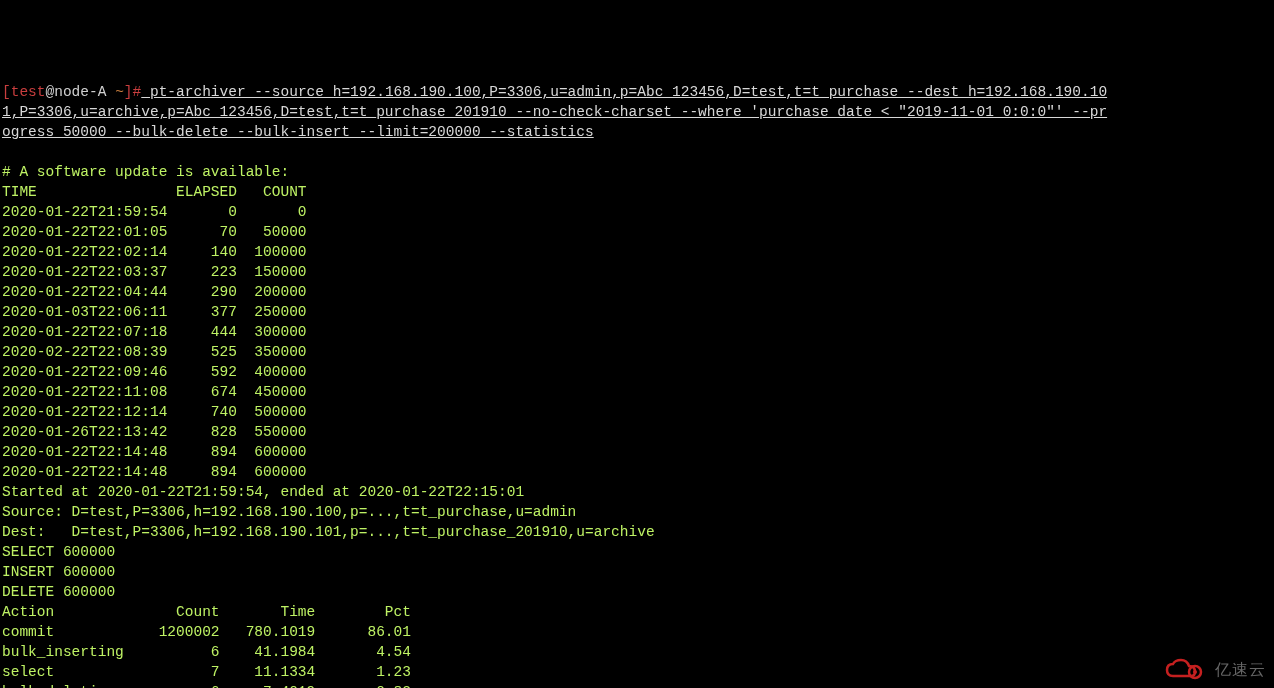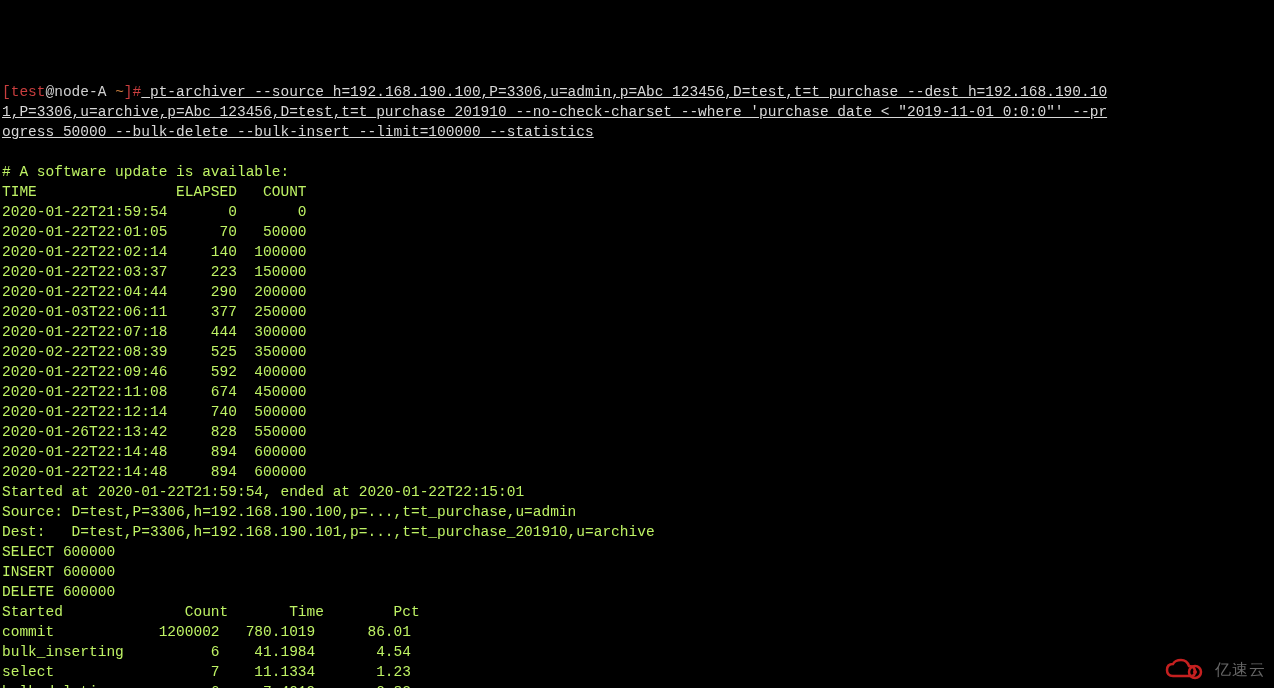--- a/index.html
+++ b/index.html
@@ -47,21 +47,21 @@
       letter-spacing: 1px;
     }
   </style>
 </head>
 <body>
 
 
 
 <div><span><span class="prompt-user">[</span><span class="prompt-user">test</span><span class="prompt-at">@</span><span class="prompt-at">node-A</span><span class="prompt-tilde"> </span><span class="prompt-tilde">~</span><span class="prompt-user">]#</span></span><span class="cmd"> pt-archiver --source h=192.168.190.100,P=3306,u=admin,p=Abc_123456,D=test,t=t_purchase --dest h=192.168.190.10</span>
 <span class="cmd">1,P=3306,u=archive,p=Abc_123456,D=test,t=t_purchase_201910 --no-check-charset --where 'purchase_date &lt; "2019-11-01 0:0:0"' --pr</span>
-<span class="cmd">ogress 50000 --bulk-delete --bulk-insert --limit=100000 --statistics</span>
+<span class="cmd">ogress 50000 --bulk-delete --bulk-insert --limit=200000 --statistics</span>
 <span> </span>
 <span class="output"># A software update is available:</span>
 <span class="output">TIME                ELAPSED   COUNT</span>
 <span class="output">2020-01-22T21:59:54       0       0</span>
 <span class="output">2020-01-22T22:01:05      70   50000</span>
 <span class="output">2020-01-22T22:02:14     140  100000</span>
 <span class="output">2020-01-22T22:03:37     223  150000</span>
 <span class="output">2020-01-22T22:04:44     290  200000</span>
 <span class="output">2020-01-03T22:06:11     377  250000</span>
 <span class="output">2020-01-22T22:07:18     444  300000</span>
@@ -71,21 +71,21 @@
 <span class="output">2020-01-22T22:12:14     740  500000</span>
 <span class="output">2020-01-26T22:13:42     828  550000</span>
 <span class="output">2020-01-22T22:14:48     894  600000</span>
 <span class="output">2020-01-22T22:14:48     894  600000</span>
 <span class="output">Started at 2020-01-22T21:59:54, ended at 2020-01-22T22:15:01</span>
 <span class="output">Source: D=test,P=3306,h=192.168.190.100,p=...,t=t_purchase,u=admin</span>
 <span class="output">Dest:   D=test,P=3306,h=192.168.190.101,p=...,t=t_purchase_201910,u=archive</span>
 <span class="output">SELECT 600000</span>
 <span class="output">INSERT 600000</span>
 <span class="output">DELETE 600000</span>
-<span class="output">Started              Count       Time        Pct</span>
+<span class="output">Action              Count       Time        Pct</span>
 <span class="output">commit            1200002   780.1019      86.01</span>
 <span class="output">bulk_inserting          6    41.1984       4.54</span>
 <span class="output">select                  7    11.1334       1.23</span>
 <span class="output">bulk_deleting           6     7.4019       0.82</span>
 
 
  
 </div>
 
 <div class="logo">

